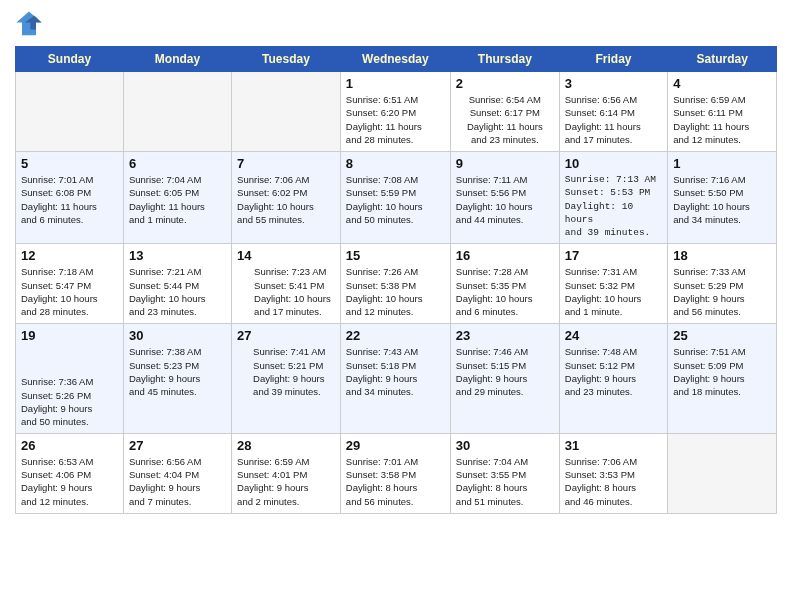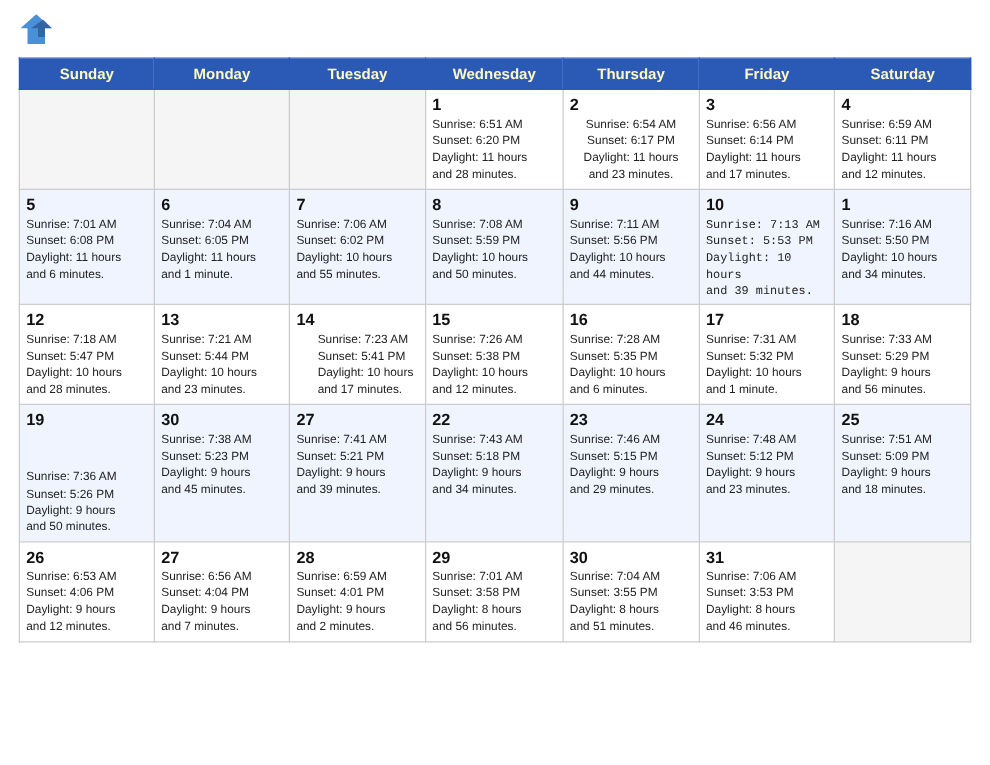--- a/index.html
+++ b/index.html
@@ -272,21 +272,21 @@
           </td>
           <td>
             <div class="day-num">30</div>
             <div class="day-info" style="white-space: pre-line;">Sunrise: 7:38 AM
 Sunset: 5:23 PM
 Daylight: 9 hours
 and 45 minutes.</div>
           </td>
           <td>
             <div class="day-num">27</div>
-            <div class="day-info" style="white-space: pre-line;">Sunrise: 7:41 AM
+            <div class="day-info" style="white-space: pre-line; margin-left: 16px;">Sunrise: 7:41 AM
 Sunset: 5:21 PM
 Daylight: 9 hours
 and 39 minutes.</div>
           </td>
           <td>
             <div class="day-num">22</div>
             <div class="day-info" style="white-space: pre-line;">Sunrise: 7:43 AM
 Sunset: 5:18 PM
 Daylight: 9 hours
 and 34 minutes.</div>

